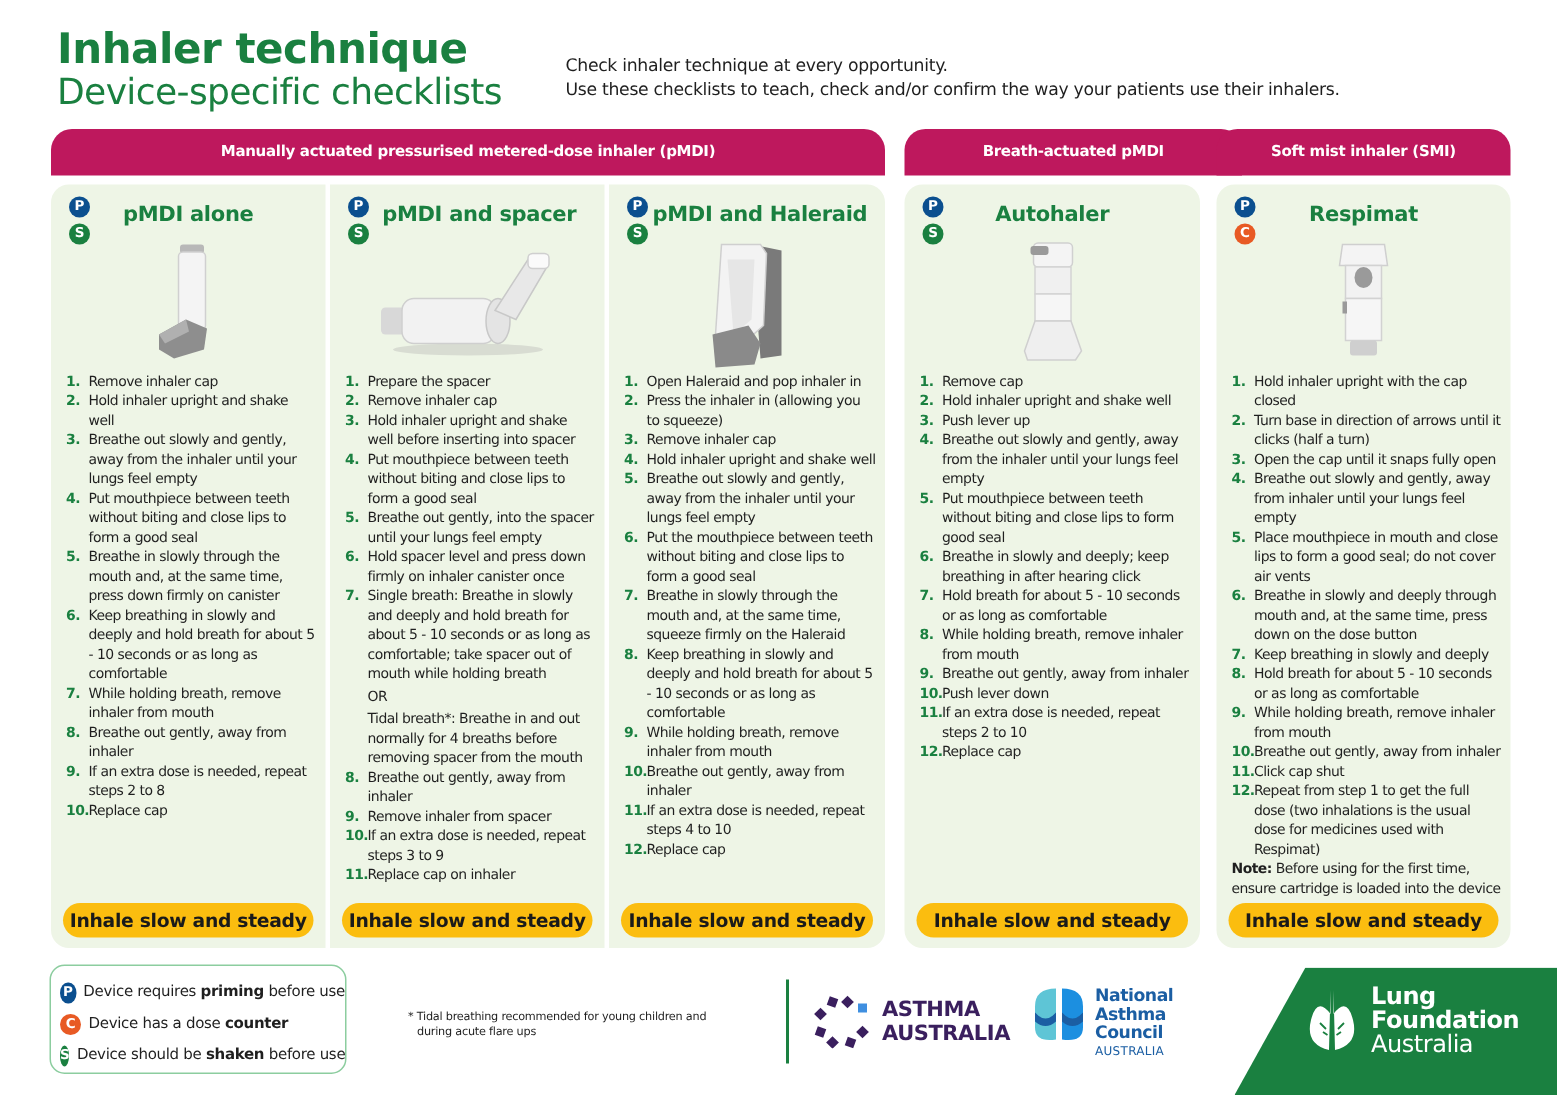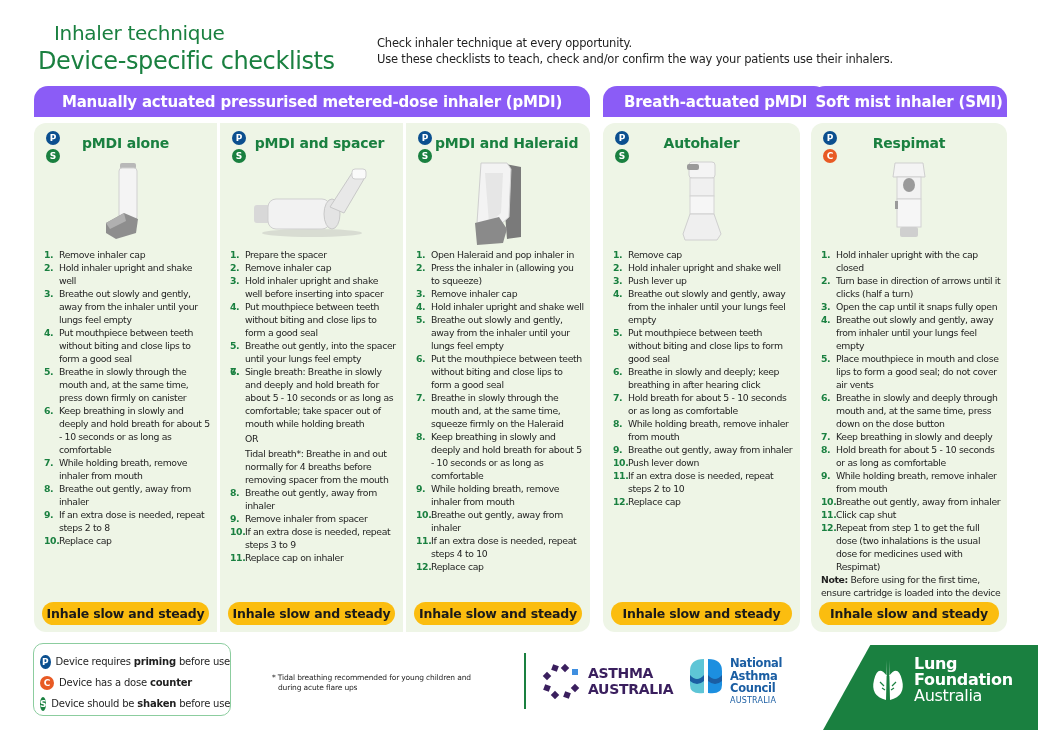--- a/index.html
+++ b/index.html
@@ -1,26 +1,26 @@
 <!DOCTYPE html>
 <html><head>
 <meta charset="utf-8">
 <style>
   * { box-sizing: border-box; margin: 0; padding: 0; }
   html, body { width: 1038px; height: 730px; background: #ffffff; overflow: hidden; }
   body { position: relative; font-family: "DejaVu Sans", sans-serif; color: #1f1f1f; }
 
   .title { position: absolute; left: 38px; top: 19px; }
-  .title .t1 { font-size: 20px; font-weight: normal; color: #1a8040; line-height: 28px; letter-spacing: -0.3px; margin-left: 16px; }
+  .title .t1 { font-size: 28px; font-weight: bold; color: #1a8040; line-height: 28px; letter-spacing: -0.3px; }
   .title .t2 { font-size: 24px; color: #1a8040; line-height: 28px; letter-spacing: -0.4px; }
   .intro { position: absolute; left: 377px; top: 35px; font-size: 11.5px; line-height: 16px; color: #1f1f1f; letter-spacing: -0.2px; }
   .intro div { white-space: nowrap; }
 
-  .group-header { position: absolute; top: 86px; height: 31px; background: #8b5cf6; border-radius: 14px 14px 0 0;
-    color: #fff; font-weight: bold; font-size: 15px; display: flex; align-items: center; justify-content: center; letter-spacing: -0.2px; white-space: nowrap; }
+  .group-header { position: absolute; top: 86px; height: 31px; background: #be185d; border-radius: 14px 14px 0 0;
+    color: #fff; font-weight: bold; font-size: 10px; display: flex; align-items: center; justify-content: center; letter-spacing: -0.2px; white-space: nowrap; }
 
   .card { position: absolute; top: 123px; height: 509px; background: #eef5e6; }
   .card.rl { border-radius: 12px 0 0 12px; }
   .card.rr { border-radius: 0 12px 12px 0; }
   .card.ra { border-radius: 12px; }
 
   .badges { position: absolute; left: 12px; top: 8px; display: flex; flex-direction: column; gap: 4px; }
   .badge { width: 14px; height: 14px; border-radius: 50%; color: #fff; font-size: 9px; font-weight: bold;
     display: flex; align-items: center; justify-content: center; }
   .badge.p { background: #0b4f8f; }
@@ -120,21 +120,21 @@
       <path d="M78 42 L100 8 L112 14 L92 48 Z" fill="#e8e8e8" stroke="#c8c8c8"></path>
       <rect x="100" y="4" width="14" height="10" rx="3" fill="#fafafa" stroke="#cfcfcf"></rect>
     </svg>
   </div>
   <ol class="steps">
     <li><span class="num">1.</span><span>Prepare the spacer</span></li>
     <li><span class="num">2.</span><span>Remove inhaler cap</span></li>
     <li><span class="num">3.</span><span>Hold inhaler upright and shake well before inserting into spacer</span></li>
     <li><span class="num">4.</span><span>Put mouthpiece between teeth without biting and close lips to form a good seal</span></li>
     <li><span class="num">5.</span><span>Breathe out gently, into the spacer until your lungs feel empty</span></li>
-    <li><span class="num">6.</span></li>
+    <li><span class="num">6.</span><span>Hold spacer level and press down firmly on inhaler canister once</span></li>
     <li><span class="num">7.</span><span>Single breath: Breathe in slowly and deeply and hold breath for about 5 - 10 seconds or as long as comfortable; take spacer out of mouth while holding breath</span></li>
     <li class="sub"><span>OR</span></li>
     <li class="sub"><span>Tidal breath*: Breathe in and out normally for 4 breaths before removing spacer from the mouth</span></li>
     <li><span class="num">8.</span><span>Breathe out gently, away from inhaler</span></li>
     <li><span class="num">9.</span><span>Remove inhaler from spacer</span></li>
     <li><span class="num">10.</span><span>If an extra dose is needed, repeat steps 3 to 9</span></li>
     <li><span class="num">11.</span><span>Replace cap on inhaler</span></li>
   </ol>
   <div class="pill">Inhale slow and steady</div>
 </div>

